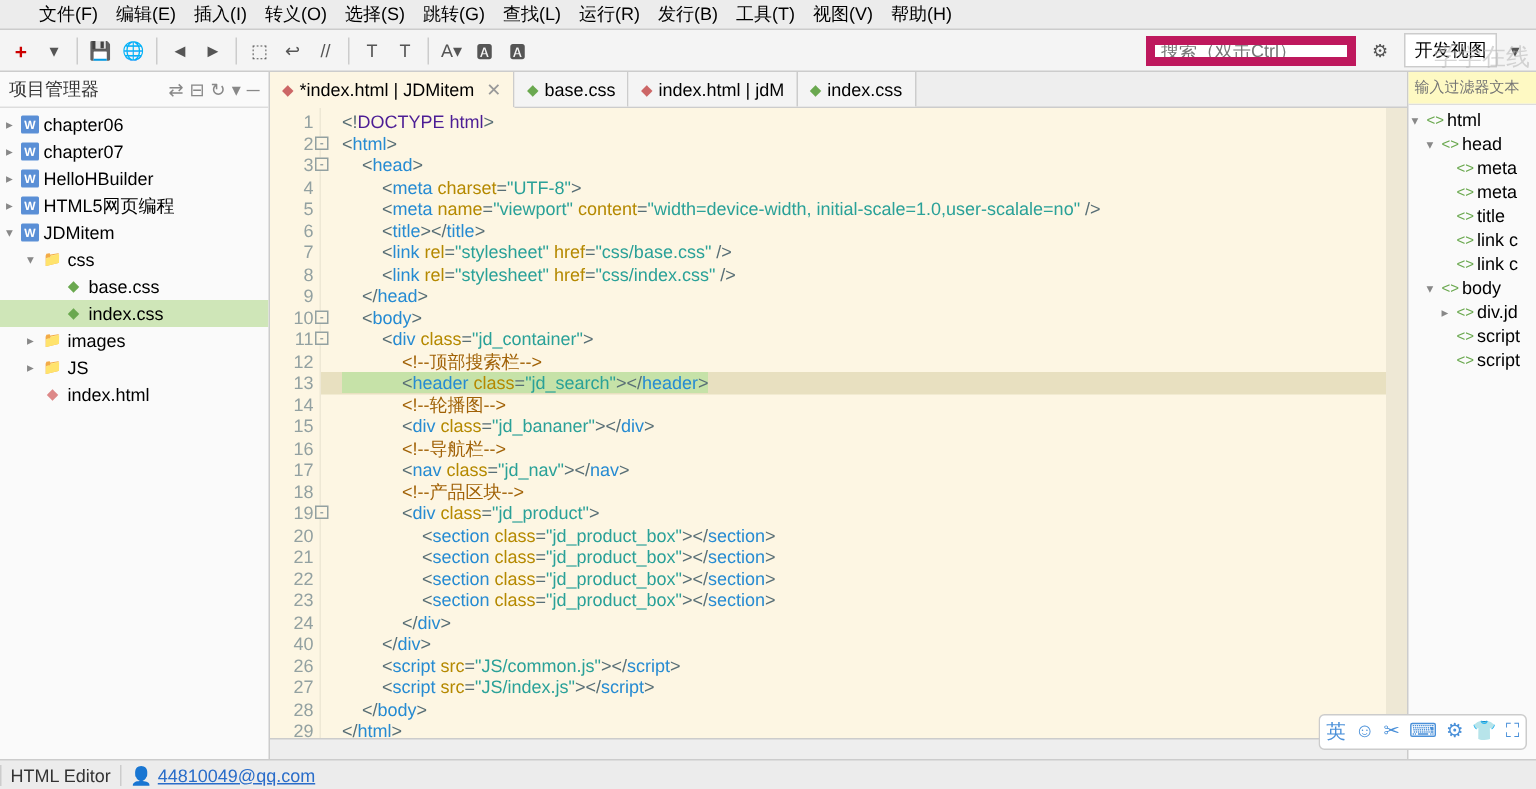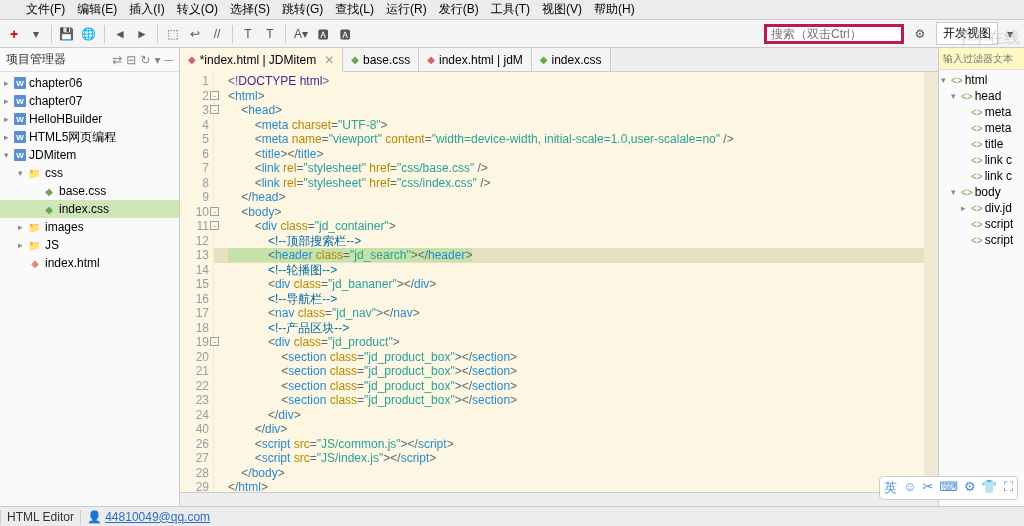--- a/index.html
+++ b/index.html
@@ -4,21 +4,21 @@
 <style>
 * { margin: 0; padding: 0; box-sizing: border-box; font-family: "Microsoft YaHei", Arial, sans-serif; font-size: 12px; }
 body { background: #f0f0f0; width: 1024px; height: 526px; overflow: hidden; display: flex; flex-direction: column; }
 .menubar { background: #ececec; height: 20px; display: flex; align-items: center; padding: 0 20px; border-bottom: 1px solid #ccc; }
 .menubar span { padding: 2px 6px; cursor: default; }
 .toolbar { background: #f4f4f4; height: 28px; display: flex; align-items: center; padding: 0 4px; border-bottom: 1px solid #ccc; gap: 2px; }
 .toolbar .tb-btn { width: 20px; height: 20px; display: inline-flex; align-items: center; justify-content: center; cursor: pointer; color: #555; }
 .toolbar .tb-sep { width: 1px; height: 18px; background: #ccc; margin: 0 3px; }
 .toolbar .plus { color: #c00; font-weight: bold; font-size: 14px; }
 .toolbar .search-box { margin-left: auto; display: flex; align-items: center; }
-.toolbar .search-box input { width: 140px; height: 20px; border: 3px solid #be185d; padding: 0 4px; }
+.toolbar .search-box input { width: 140px; height: 20px; border: 6px solid #be185d; padding: 0 4px; }
 .toolbar .right-btn { padding: 2px 6px; border: 1px solid #ccc; background: #fff; margin-left: 4px; }
 .watermark { position: absolute; right: 4px; top: 28px; color: #bbb; font-size: 16px; opacity: 0.6; pointer-events: none; }
 .main { flex: 1; display: flex; overflow: hidden; }
 .sidebar { width: 180px; background: #fafafa; border-right: 1px solid #ccc; display: flex; flex-direction: column; }
 .sidebar-header { height: 24px; display: flex; align-items: center; padding: 0 6px; border-bottom: 1px solid #ddd; font-size: 11px; color: #333; }
 .sidebar-header .sp { margin-left: auto; display: flex; gap: 4px; color: #888; }
 .sidebar-header .sp span { cursor: pointer; }
 .tree { flex: 1; overflow: auto; padding: 2px 0; }
 .tree-item { display: flex; align-items: center; height: 18px; padding: 0 4px; cursor: pointer; white-space: nowrap; }
 .tree-item.selected { background: #cfe6b8; }
@@ -41,21 +41,21 @@
 .gutter .ln { height: 14.5px; position: relative; }
 .gutter .fold { position: absolute; right: -10px; top: 2px; width: 9px; height: 9px; border: 1px solid #93a1a1; background: #fdf6e3; font-size: 8px; line-height: 7px; text-align: center; color: #657b83; cursor: pointer; }
 .code { flex: 1; font-family: Consolas, monospace; font-size: 12px; line-height: 14.5px; padding: 2px 0 2px 14px; color: #657b83; white-space: pre; overflow: auto; }
 .code .line { height: 14.5px; }
 .code .hl { background: #e8e0c0; display: block; margin-left: -14px; padding-left: 14px; }
 .code .hl .sel { background: #c6e2a8; }
 .t-tag { color: #268bd2; }
 .t-attr { color: #b58900; }
 .t-str { color: #2aa198; }
 .t-doctype { color: #4c1d95; }
-.t-comment { color: #0369a1; }
+.t-comment { color: #a16207; }
 .t-punc { color: #586e75; }
 .hscroll { height: 14px; background: #eee; border-top: 1px solid #ccc; }
 .outline { width: 86px; background: #fafafa; border-left: 1px solid #ccc; display: flex; flex-direction: column; }
 .outline-search { height: 22px; border-bottom: 1px solid #ddd; }
 .outline-search input { width: 100%; height: 100%; border: none; padding: 0 4px; font-size: 10px; background: #fef9c3; }
 .outline-tree { flex: 1; overflow: hidden; padding: 2px 0; }
 .outline-item { display: flex; align-items: center; height: 16px; padding: 0 2px; font-size: 11px; white-space: nowrap; }
 .outline-item .arrow { width: 10px; color: #888; font-size: 9px; }
 .outline-item .oicon { color: #6aa84f; margin-right: 2px; font-size: 10px; }
 .statusbar { height: 20px; background: #ececec; border-top: 1px solid #ccc; display: flex; align-items: center; font-size: 11px; color: #333; }

